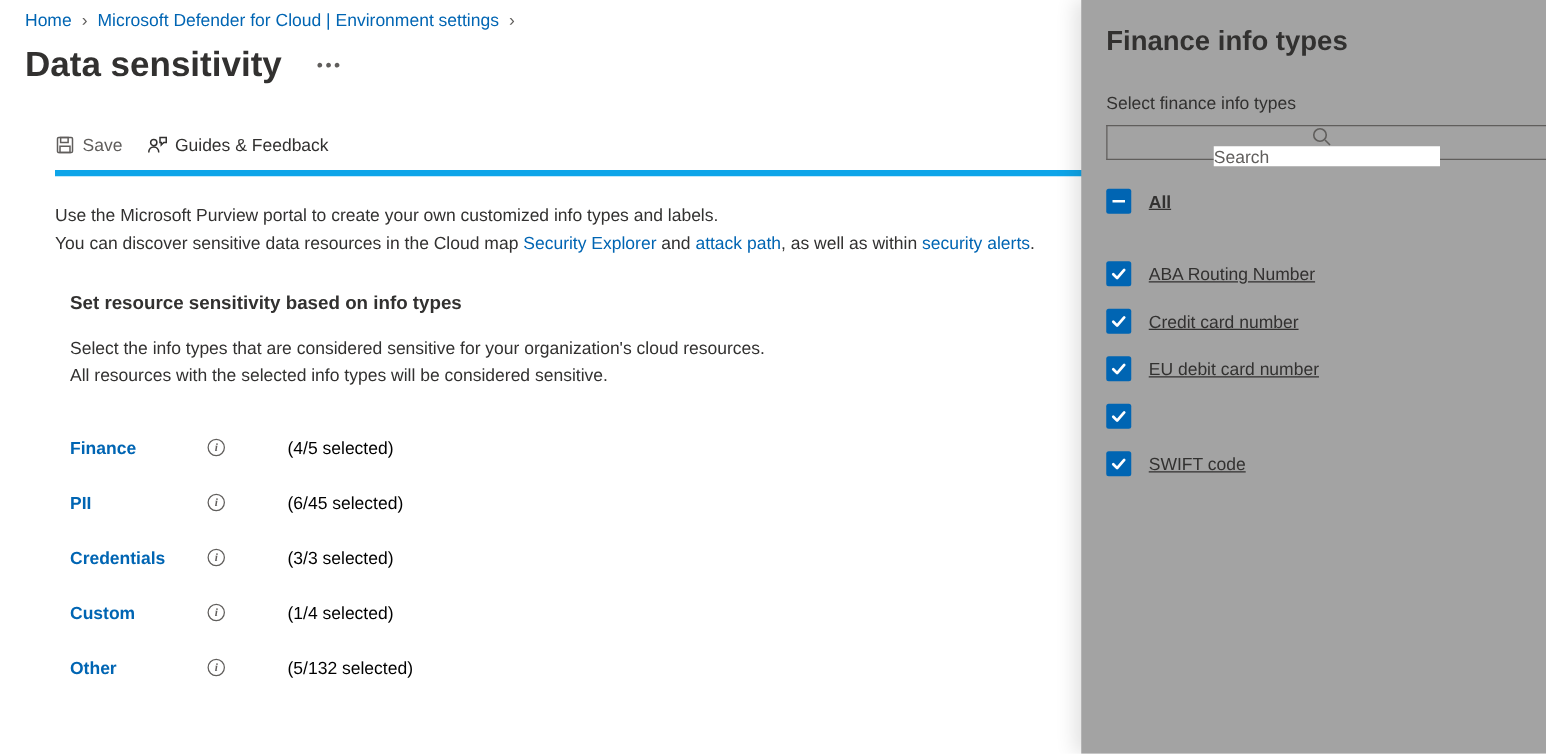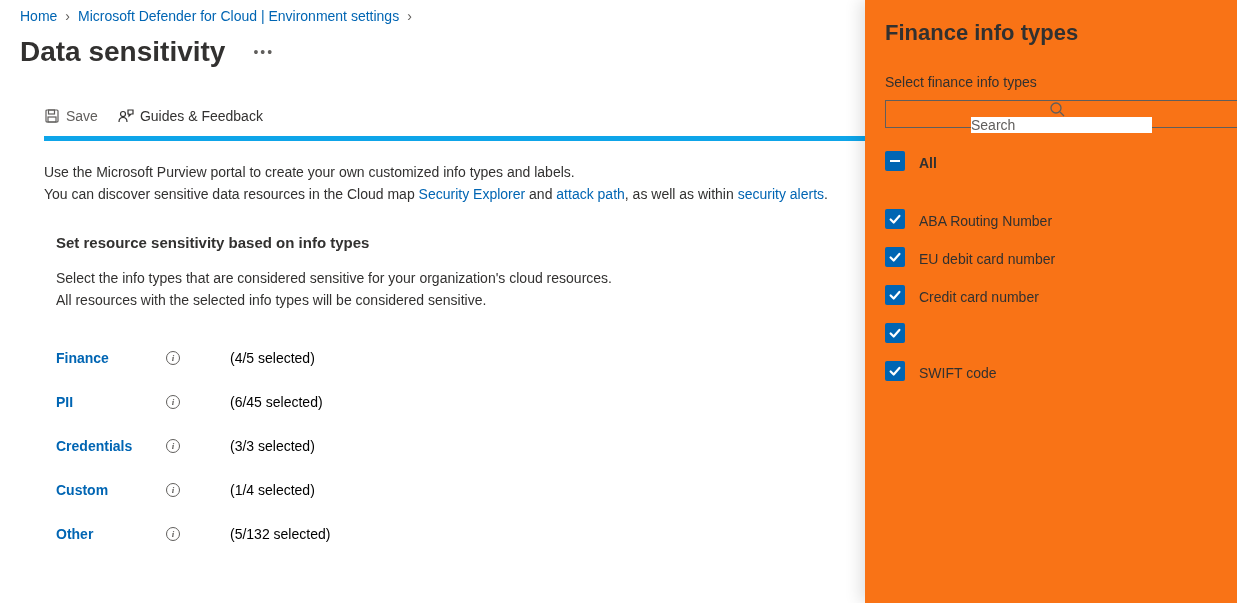--- a/index.html
+++ b/index.html
@@ -131,21 +131,21 @@
       color: #000000;
       font-size: 14px;
     }
     
     .side-panel {
       position: absolute;
       right: 0;
       top: 0;
       width: 372px;
       height: 603px;
-      background: #f97316;
+      background: #a3a3a3;
       box-shadow: -5px 0 15px rgba(0,0,0,0.12);
       padding: 20px 0 20px 20px;
     }
     .side-panel h2 {
       font-size: 22px;
       font-weight: 600;
       color: #323130;
       margin-bottom: 28px;
     }
     .side-panel-label {
@@ -174,23 +174,24 @@
       outline: none;
       font-size: 14px;
       flex: 1;
       color: #323130;
     }
     .search-box input::placeholder {
       color: #605e5c;
     }
     .checkbox-row {
       display: flex;
-      align-items: flex-end;
+      align-items: center;
       gap: 14px;
       padding: 9px 0;
+      text-decoration: underline;
     }
     .checkbox {
       width: 20px;
       height: 20px;
       background: #0065b3;
       border-radius: 2px;
       display: inline-flex;
       align-items: center;
       justify-content: center;
       cursor: pointer;
@@ -320,36 +321,36 @@
         </svg>
     </span>
     <span class="checkbox-label">ABA Routing Number</span>
   </div>
   <div class="checkbox-row">
     <span class="checkbox">
       <svg class="checkbox-check" viewBox="0 0 16 16" fill="none" stroke="#fff" stroke-width="2.5" stroke-linecap="round" stroke-linejoin="round">
           <polyline points="3,8.5 6.5,12 13,4.5"></polyline>
         </svg>
     </span>
+    <span class="checkbox-label">Credit card number</span>
+  </div>
+  <div class="checkbox-row">
+    <span class="checkbox">
+      <svg class="checkbox-check" viewBox="0 0 16 16" fill="none" stroke="#fff" stroke-width="2.5" stroke-linecap="round" stroke-linejoin="round">
+          <polyline points="3,8.5 6.5,12 13,4.5"></polyline>
+        </svg>
+    </span>
     <span class="checkbox-label">EU debit card number</span>
   </div>
   <div class="checkbox-row">
     <span class="checkbox">
       <svg class="checkbox-check" viewBox="0 0 16 16" fill="none" stroke="#fff" stroke-width="2.5" stroke-linecap="round" stroke-linejoin="round">
           <polyline points="3,8.5 6.5,12 13,4.5"></polyline>
         </svg>
     </span>
-    <span class="checkbox-label">Credit card number</span>
-  </div>
-  <div class="checkbox-row">
-    <span class="checkbox">
-      <svg class="checkbox-check" viewBox="0 0 16 16" fill="none" stroke="#fff" stroke-width="2.5" stroke-linecap="round" stroke-linejoin="round">
-          <polyline points="3,8.5 6.5,12 13,4.5"></polyline>
-        </svg>
-    </span>
   </div>
   <div class="checkbox-row">
     <span class="checkbox">
       <svg class="checkbox-check" viewBox="0 0 16 16" fill="none" stroke="#fff" stroke-width="2.5" stroke-linecap="round" stroke-linejoin="round">
           <polyline points="3,8.5 6.5,12 13,4.5"></polyline>
         </svg>
     </span>
     <span class="checkbox-label">SWIFT code</span>
   </div>
 </div>

